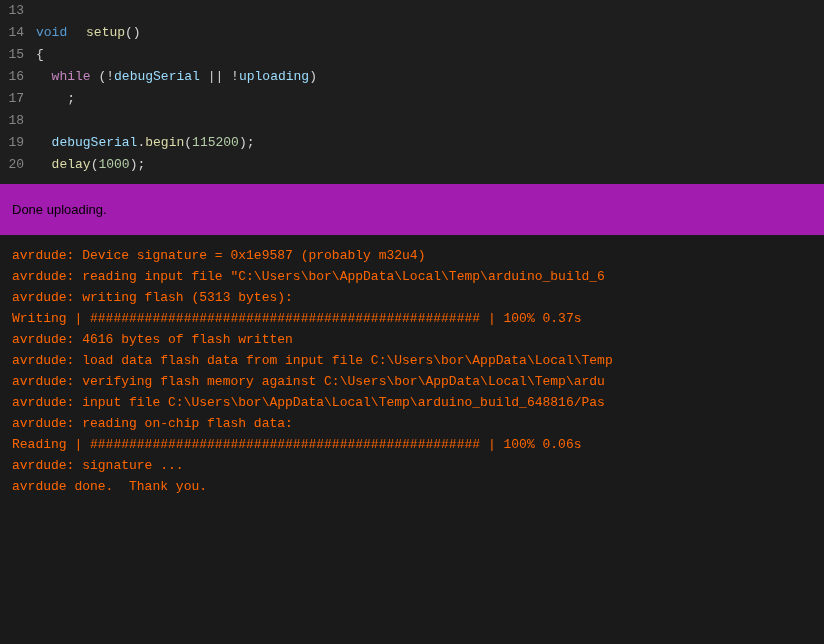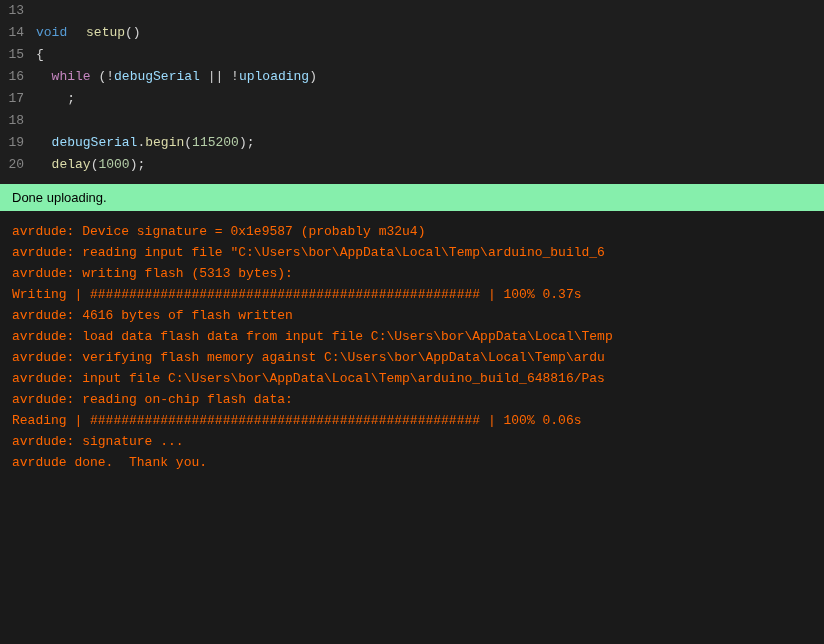--- a/index.html
+++ b/index.html
@@ -50,23 +50,23 @@
     .kw-while { color: #c586c0; }
     .kw-delay { color: #dcdcaa; }
     .punctuation { color: #d4d4d4; }
     .method { color: #dcdcaa; }
     .number { color: #b5cea8; }
     .var-name { color: #9cdcfe; }
     .operator { color: #d4d4d4; }
 
     
     .status-bar {
-      background: #86efac;
+      background: #a21caf;
       color: #000;
-      padding: 6px 12px;
+      padding: 18px 12px;
       font-size: 13px;
       font-family: Arial, sans-serif;
       font-weight: normal;
     }
 
     
     .console-area {
       background: #1a1a1a;
       color: #ff6600;
       padding: 10px 12px;

